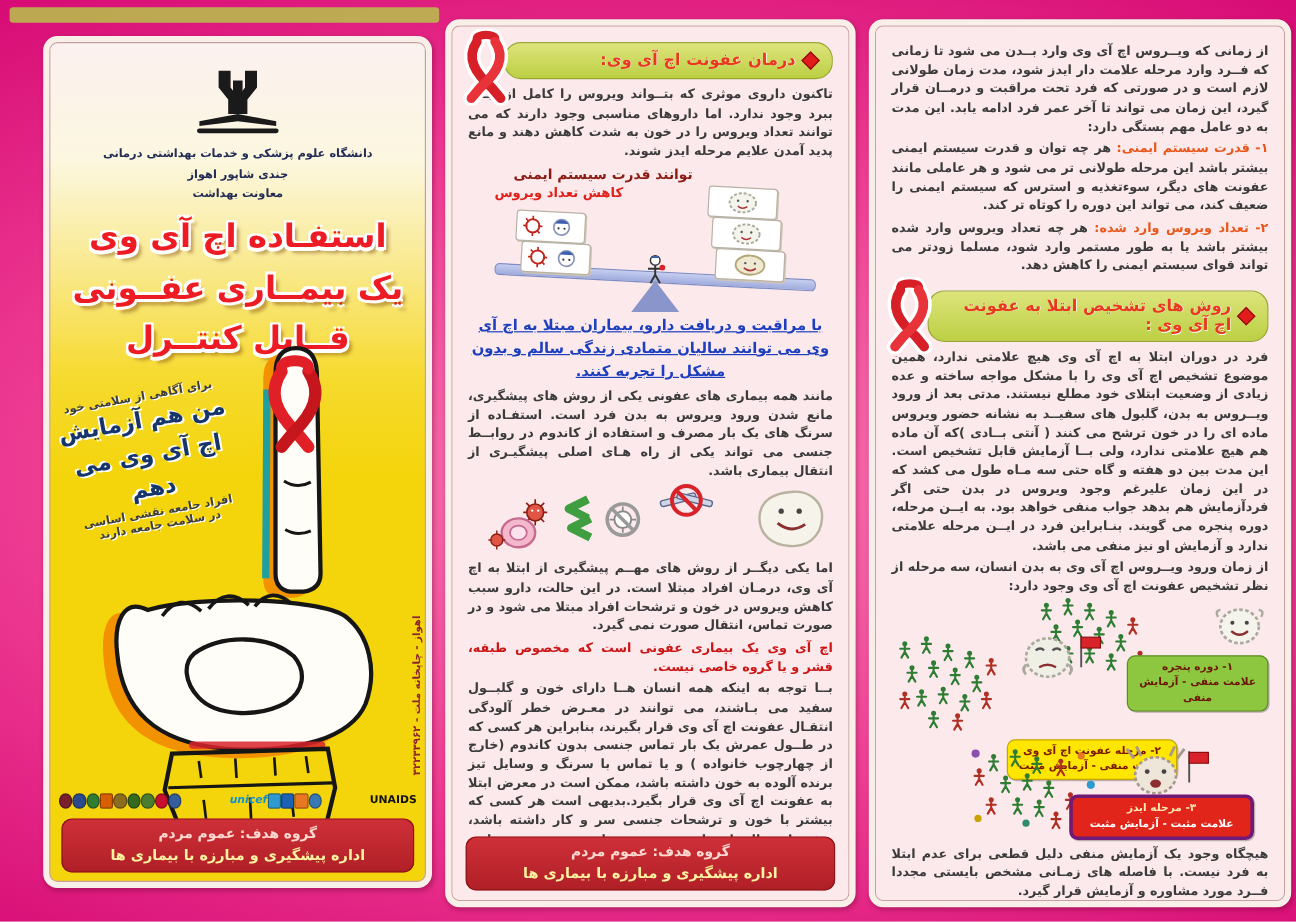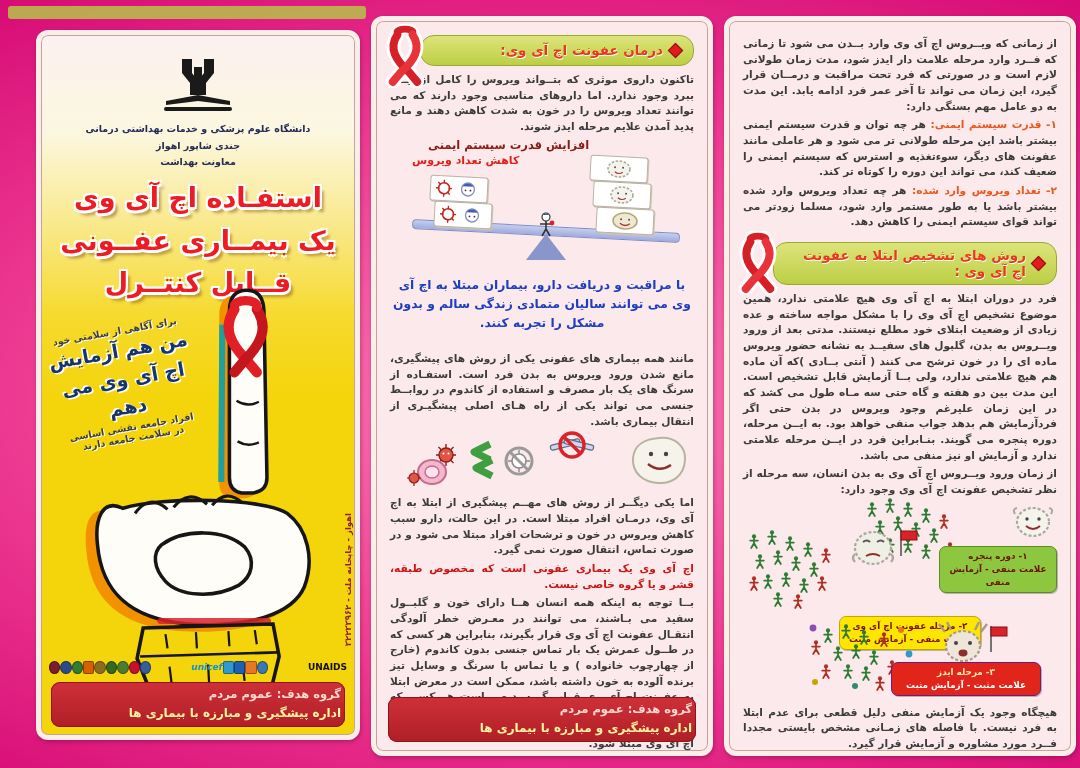--- a/index.html
+++ b/index.html
@@ -22,55 +22,55 @@
     text-shadow:2px 2px 0 #fff,-2px -2px 0 #fff,2px -2px 0 #fff,-2px 2px 0 #fff,0 3px 0 #fff,4px 5px 3px rgba(120,60,0,.45);}
   .hand{position:absolute;left:22px;top:244px;width:276px;height:416px;}
   .slogan{position:absolute;left:2px;top:290px;width:162px;transform:rotate(-10deg);text-align:center;}
   .slogan .s-small{font-size:9.5px;font-weight:700;color:#3c3c3c;text-shadow:1px 1px 0 #fff;}
   .slogan .s-big{font-size:19px;font-weight:800;color:#16356b;line-height:1.5;text-shadow:1.5px 1.5px 0 #fff,-1.5px -1.5px 0 #fff;}
   .printnote{position:absolute;right:2px;top:478px;font-size:8.5px;font-weight:700;color:#8a2430;writing-mode:vertical-rl;transform:rotate(180deg);letter-spacing:1px;}
   .logorow{position:absolute;left:8px;right:8px;bottom:58px;height:20px;display:flex;flex-direction:row;align-items:center;justify-content:space-between;direction:ltr;}
   .plogo{width:11px;height:11px;border-radius:50%;display:inline-block;border:1px solid rgba(0,0,0,.35);}
   .logotext{font-size:9px;font-weight:800;color:#111;direction:ltr;padding-left:40px;}
   .logotext.unicef{color:#1092cf;font-style:italic;}
-  .redbar{position:absolute;left:10px;right:10px;bottom:8px;background:linear-gradient(180deg,#cf3038,#b01f26);border-radius:9px;text-align:right;padding:4px 4px 5px 4px;box-shadow:inset 0 0 0 1px #8c141a;}
+  .redbar{position:absolute;left:10px;right:10px;bottom:8px;background:linear-gradient(180deg,#cf3038,#b01f26);border-radius:9px;text-align:center;padding:4px 4px 5px 4px;box-shadow:inset 0 0 0 1px #8c141a;}
   .redbar .f1{color:#ffd9d0;font-size:11.5px;font-weight:800;line-height:1.55;}
   .redbar .f2{color:#fdf3a0;font-size:12px;font-weight:800;line-height:1.5;}
   .panel-mid .redbar{left:12px;right:12px;bottom:9px;}
 
   
   .p{font-size:10.6px;font-weight:700;line-height:1.48;color:#3b3b3b;text-align:justify;margin:3px 0;}
   .lead-red{color:#e8581c;}
   .hl-red{color:#cc1616;}
   .band{position:relative;display:flex;align-items:center;gap:7px;background:linear-gradient(180deg,#dde47b,#bccf44);
     border:1.5px solid #98a832;border-radius:14px;padding:4px 12px 5px 12px;margin:4px 0 6px 30px;min-height:20px;}
   .band .btitle{color:#e8391c;font-weight:800;font-size:13.5px;text-shadow:.5px .5px 0 #fff;}
   .diamond{width:9px;height:9px;background:#e21b1b;border:1.5px solid #8c0f0f;transform:rotate(45deg);display:inline-block;flex:none;}
   .ribbon{position:absolute;width:56px;height:64px;z-index:3;}
   .ribbon-band{left:-44px;top:-12px;}
   .center-label{text-align:center;color:#8a1a12;font-weight:800;font-size:11.5px;margin:2px 0;}
-  .bluenote{color:#1d3fbf;font-weight:800;font-size:12.3px;text-align:center;line-height:1.55;margin:18px 2px;}
+  .bluenote{color:#1d3fbf;font-weight:800;font-size:12.3px;text-align:center;line-height:1.55;margin:4px 2px;text-decoration:underline;}
 
   
   .seesaw{position:relative;height:104px;margin:2px 0;}
   .vlabel{position:absolute;left:22px;top:0;color:#e0211b;font-weight:800;font-size:11px;}
   .plank{position:absolute;left:22px;top:72px;width:266px;height:8px;background:linear-gradient(180deg,#c5cef0,#9fabdd);border:1px solid #7d8cc4;border-radius:4px;transform:rotate(3deg);}
   .fulcrum{position:absolute;left:136px;top:80px;width:0;height:0;border-left:20px solid transparent;border-right:20px solid transparent;border-bottom:26px solid #8a95cc;}
   .vbox{position:absolute;width:56px;height:24px;background:#fff;border:1px solid #b9b2a6;border-radius:3px;box-shadow:1px 1px 0 #cfc5b2;transform:rotate(3deg);display:flex;align-items:center;justify-content:center;}
   .seesaw-man{position:absolute;left:146px;top:58px;}
 
   
   .prevent{position:relative;height:60px;margin:2px 0 3px 0;}
 
   
   .stages{position:relative;height:200px;margin:4px 0 2px 0;}
   .stagebox{position:absolute;border-radius:7px;text-align:center;font-weight:800;font-size:8.8px;line-height:1.5;padding:3px 5px;box-shadow:1px 1px 0 rgba(0,0,0,.25);}
   .stage-green{background:#8dc63f;border:1px solid #5c8d21;color:#6b1400;}
   .stage-yellow{background:#ffe600;border:1px solid #c7a500;color:#7a1500;}
-  .stage-red{background:#e1251b;border:1px solid #701a75;color:#fff;}
+  .stage-red{background:#e1251b;border:3px solid #701a75;color:#fff;}
   .stage-red .st-l1{color:#ffe9b0;}
   .cellface,.flag,.cluster{position:absolute;}
   .defs-holder{position:absolute;width:0;height:0;overflow:hidden;}
 </style>
 </head>
 <body>
 
 <svg class="defs-holder" aria-hidden="true">
   <defs>
     <g id="soldier" stroke-width="1.8" stroke-linecap="round">
@@ -171,21 +171,21 @@
 
 <div class="panel panel-mid">
   <div class="band">
     <svg class="ribbon ribbon-band" viewBox="0 0 72 84">
         <use href="#ribbonshape"></use>
       </svg>
     <span class="diamond"></span>
     <span class="btitle">درمان عفونت اچ آی وی:</span>
   </div>
   <p class="p">تاکنون داروی موثری که بتــواند ویروس را کامل از بیــن ببرد وجود ندارد. اما داروهای مناسبی وجود دارند که می توانند تعداد ویروس را در خون به شدت کاهش دهند و مانع پدید آمدن علایم مرحله ایدز شوند.</p>
-  <div class="center-label" style="text-align:left;padding-left:38px;">افزایش قدرت سیستم ایمنی</div>
+  <div class="center-label" style="text-align:left;padding-left:38px;">توانند قدرت سیستم ایمنی</div>
 
   <div class="seesaw">
     <div class="vlabel">کاهش تعداد ویروس</div>
     <div class="plank"></div>
     <div class="fulcrum"></div>
     <svg class="seesaw-man" width="20" height="26" viewBox="0 0 20 26">
       <circle cx="10" cy="5" r="4" fill="#fff" stroke="#333" stroke-width="1.2"></circle>
       <path d="M6 3 a5 4 0 0 1 8 0 Z" fill="#2f5fb3"></path>
       <path d="M10 9 L10 17 M4 12 L16 12 M10 17 L6 24 M10 17 L14 24" stroke="#333" stroke-width="1.6" fill="none"></path>
       <circle cx="16" cy="11" r="2.4" fill="#d8232a"></circle>

